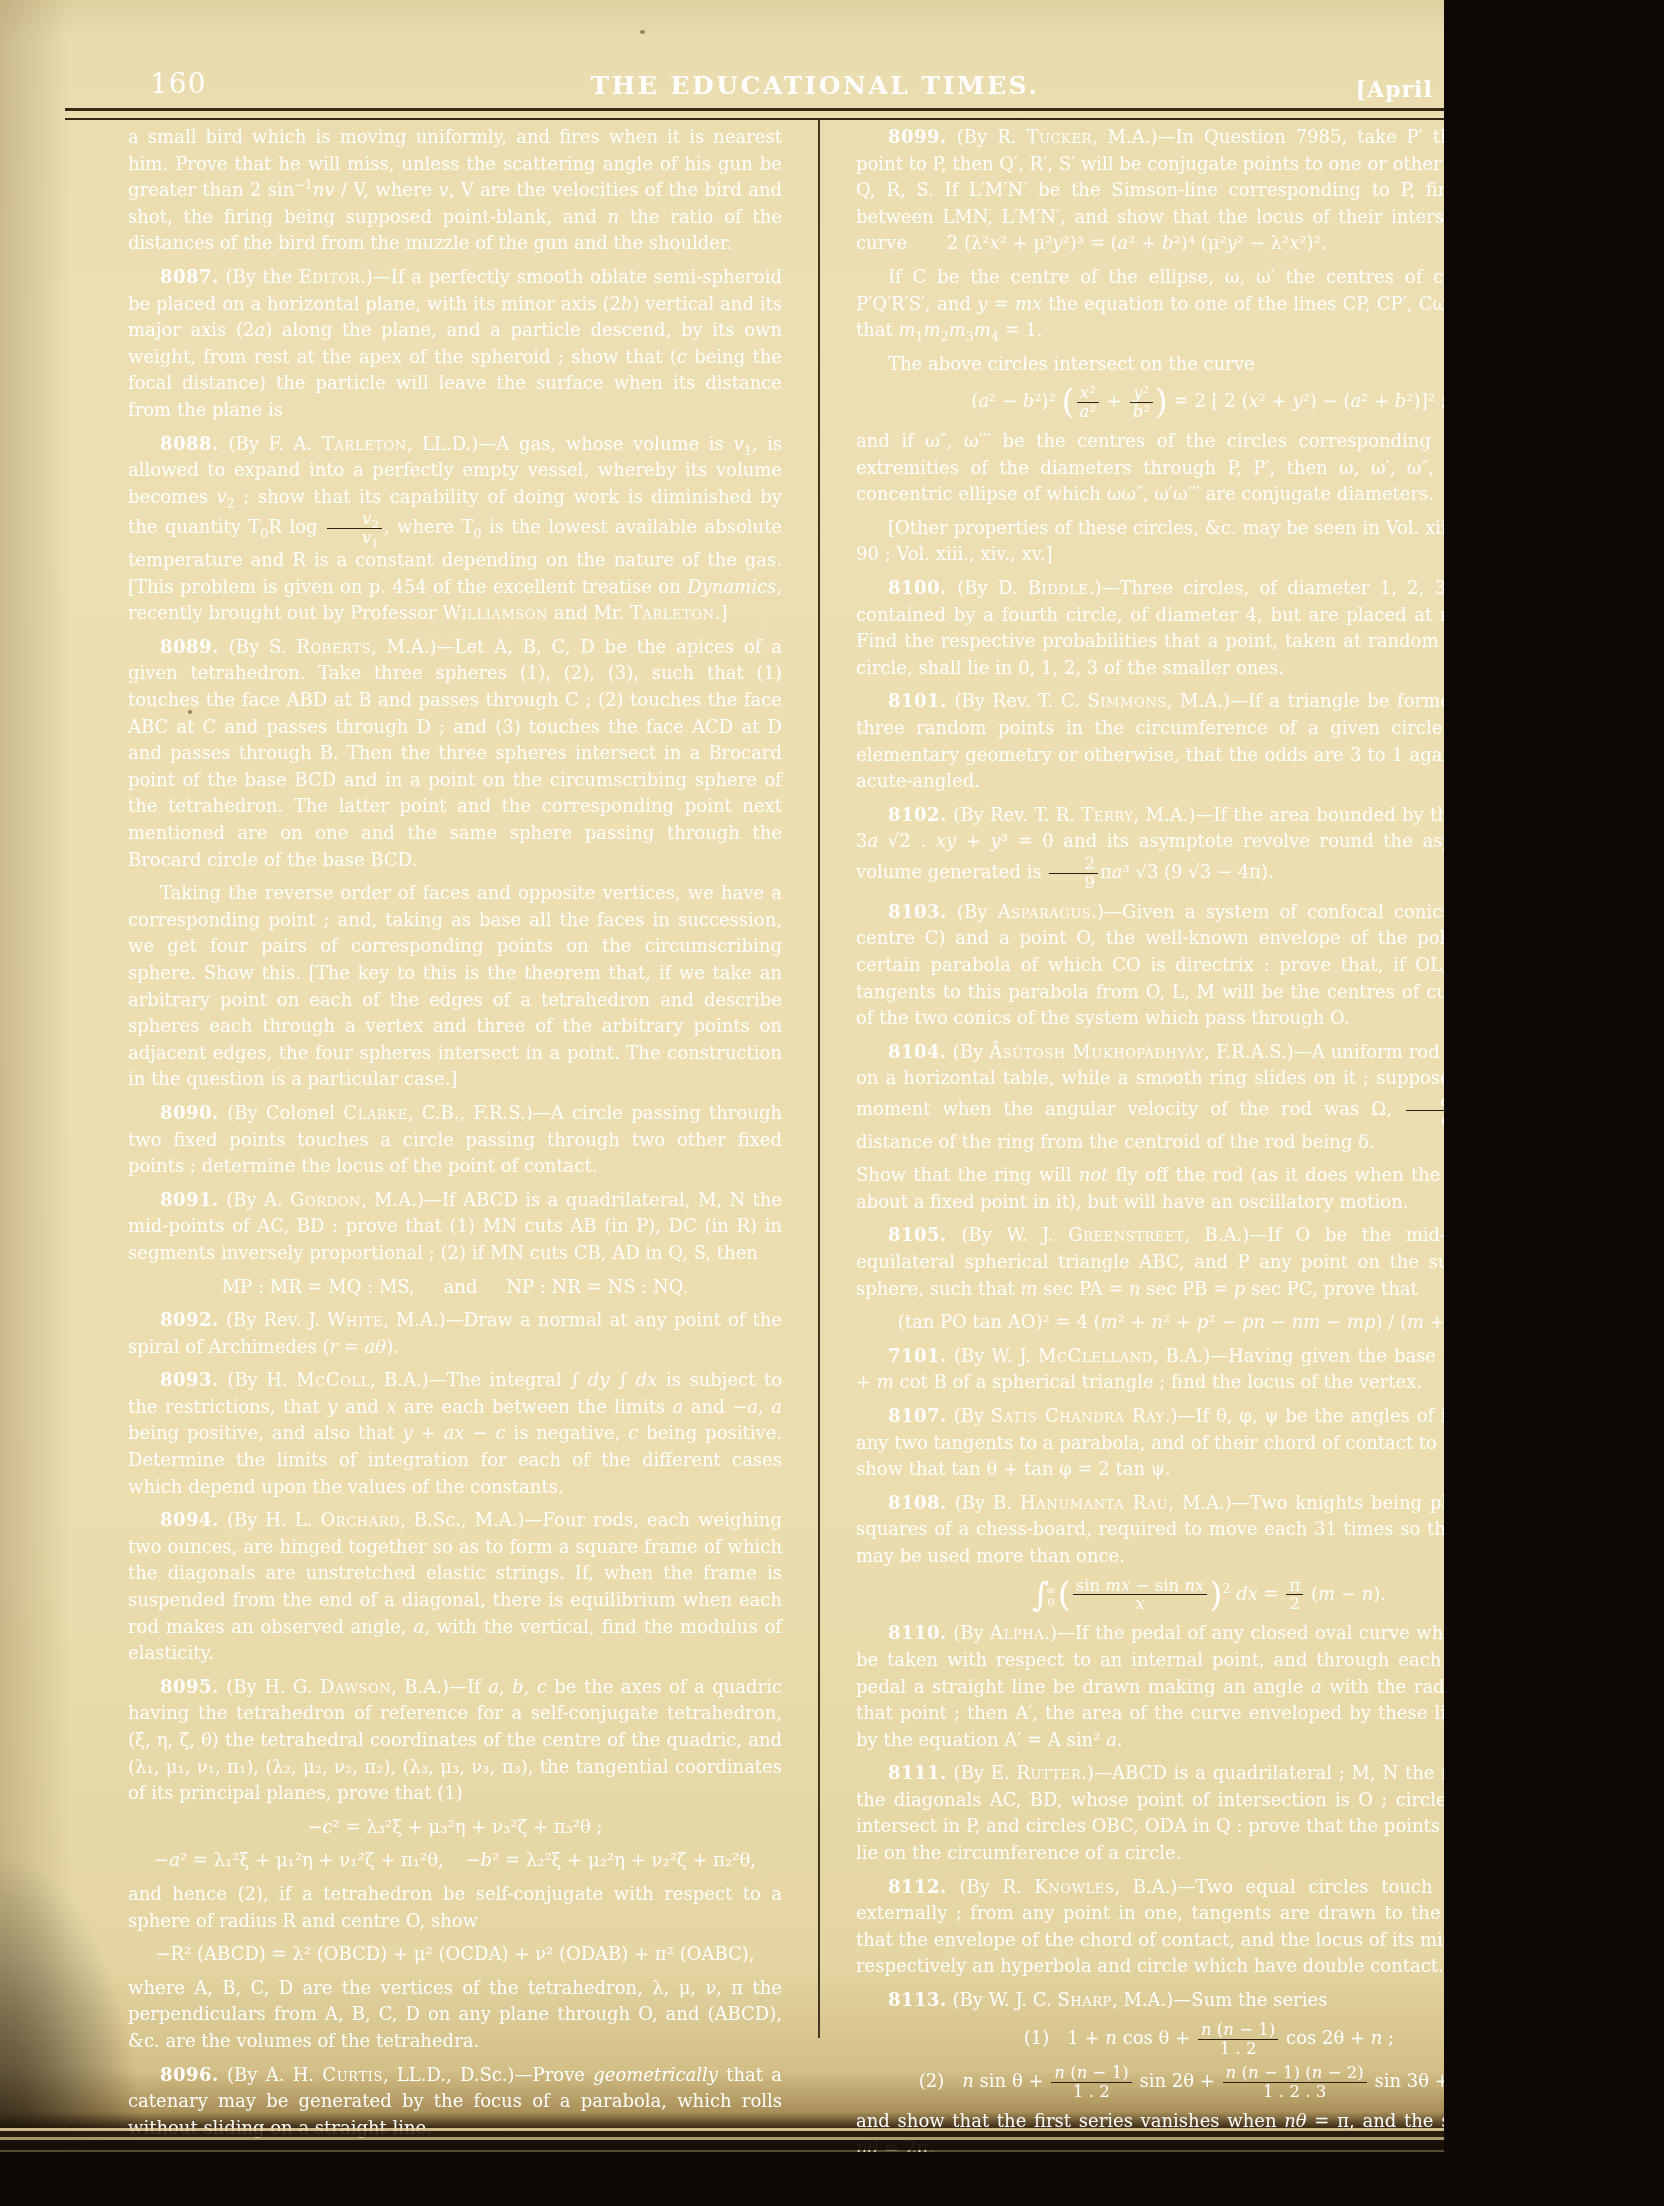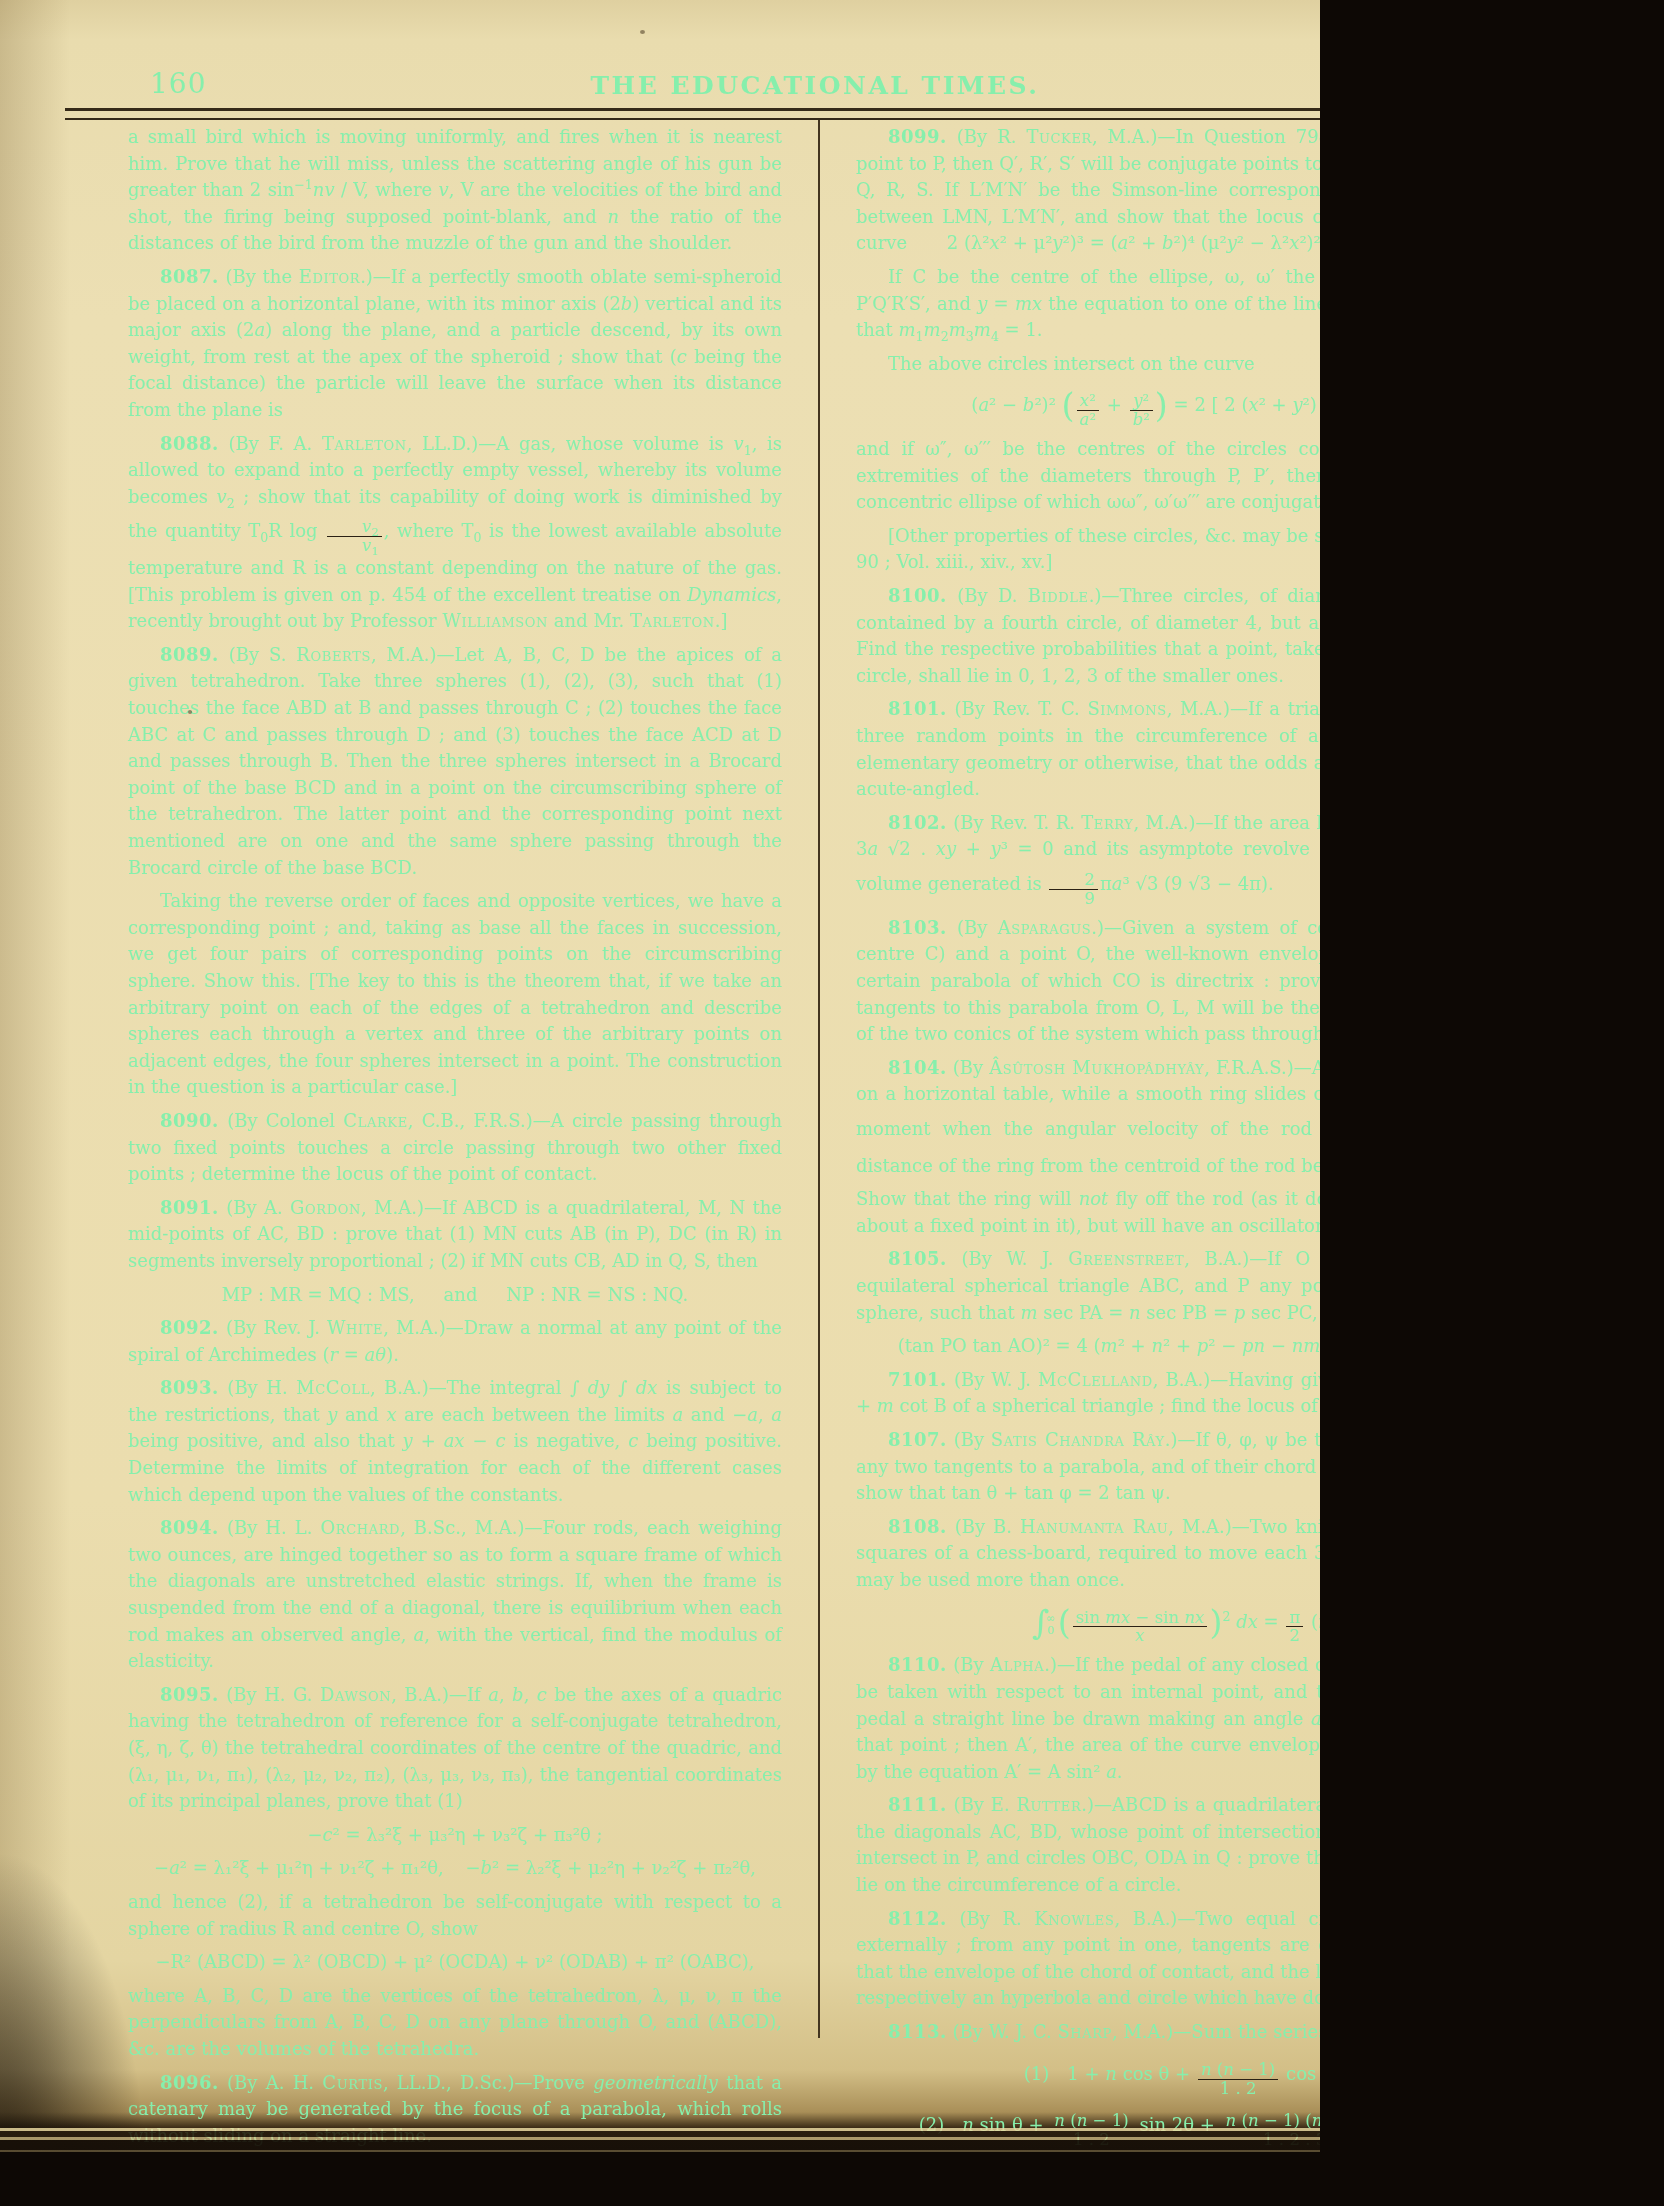--- a/index.html
+++ b/index.html
@@ -1,17 +1,17 @@
 <!DOCTYPE html>
 <html><head>
 <meta charset="utf-8">
 <style>
   html,body{margin:0;padding:0;background:#0d0805;}
-  #stage{position:relative;width:1320px;height:2206px;overflow:hidden;
-         font-family:"DejaVu Serif","Liberation Serif",serif;color:#86efac;}
+  #stage{position:relative;width:1444px;height:2206px;overflow:hidden;
+         font-family:"DejaVu Serif","Liberation Serif",serif;color:#ffffff;}
   #paper{position:absolute;left:0;top:0;width:1664px;height:2206px;
     background:
       linear-gradient(90deg, rgba(120,95,50,.28) 0, rgba(120,95,50,0) 70px),
       linear-gradient(270deg, rgba(120,95,50,.22) 0, rgba(120,95,50,0) 46px),
       linear-gradient(180deg, #dfd0a0 0, #e9dcae 40px, #ecdfb3 320px, #ebddae 1500px, #e4d5a2 1960px, #d3bf87 2070px, #a98f58 2112px, #3a2a15 2128px, #16100a 2150px, #0d0805 2206px);
   }
   
   #book-edges{position:absolute;left:0;top:2128px;width:1664px;height:78px;
     background:
       linear-gradient(180deg, rgba(233,216,160,.85) 0 3px, rgba(40,28,14,.9) 3px 9px,
@@ -40,21 +40,21 @@
   .ind{text-indent:32px;}
   .disp{text-align:center;margin:3px 0 7px 0;}
 
   .it{font-style:italic;}
   .bd{font-weight:bold;letter-spacing:.5px;}
   .sc{font-variant:small-caps;letter-spacing:.6px;}
   .sup{vertical-align:super;font-size:.7em;line-height:0;}
   .sub{vertical-align:sub;font-size:.7em;line-height:0;}
   .gap{display:inline-block;}
   .fr{display:inline-block;vertical-align:middle;text-align:center;font-size:.92em;line-height:1.08;padding:0 2px;}
-  .fr .fn{display:block;border-bottom:1.5px solid #2a2114;padding:0 3px;margin-top:8px;}
+  .fr .fn{display:block;border-bottom:1.5px solid #2a2114;padding:0 3px;}
   .fr .fd{display:block;padding:0 3px;}
   .big{font-size:1.85em;line-height:0;vertical-align:-.18em;font-weight:normal;}
   .stk{display:inline-block;vertical-align:-.55em;line-height:1.05;font-size:.62em;text-align:center;margin-left:-3px;margin-right:2px;}
   .stk span{display:block;}
 </style>
 </head>
 <body>
 
 <div id="stage">
   <div id="paper"></div>

